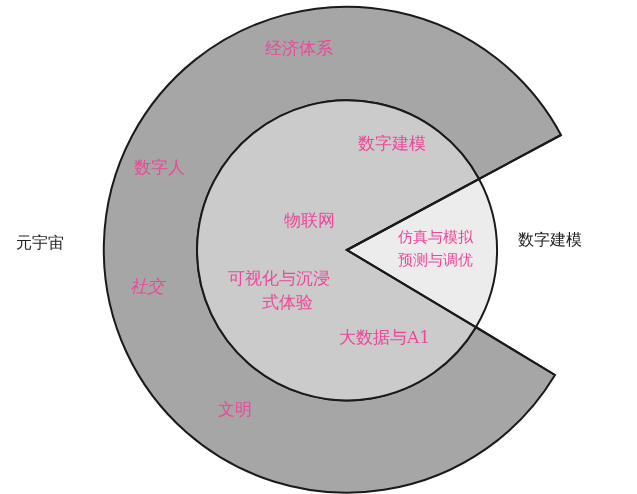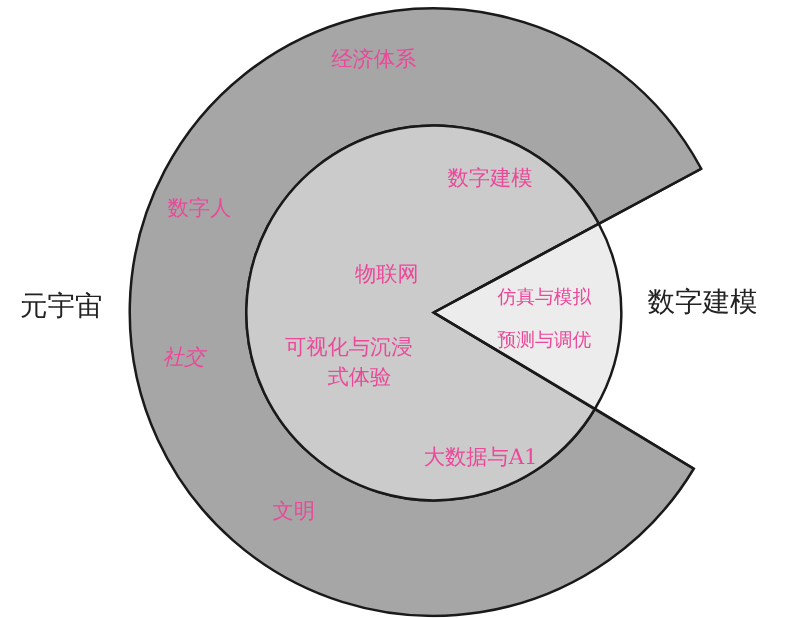--- a/index.html
+++ b/index.html
@@ -2,21 +2,21 @@
 <html><head>
   <meta charset="utf-8">
   <style>
     html, body { margin: 0; padding: 0; background: #ffffff; }
     body { width: 637px; height: 494px; position: relative; overflow: hidden;
            font-family: "DejaVu Serif", "Liberation Serif", serif; }
     #diagram { position: absolute; left: 0; top: 0; }
     .lbl { position: absolute; color: #ec4899; white-space: nowrap; line-height: 1.2; }
     .ring-lbl { font-size: 17px; }
     .core-lbl { font-size: 17px; text-align: center; }
-    .side-lbl { font-size: 22px; color: #222; }
+    .side-lbl { font-size: 16px; color: #222; }
     .wedge-lbl { font-size: 15px; text-align: center; line-height: 1.35; }
   </style>
 </head>
 <body>
 
 <svg id="diagram" width="637" height="494" viewBox="0 0 637 494" xmlns="http://www.w3.org/2000/svg">
 
   <path d="M 561 135 A 243 243 0 1 0 555 375 L 476 327 A 150 150 0 1 1 479 179 Z" fill="#a6a6a6" stroke="#1a1a1a" stroke-width="2" stroke-linejoin="miter"></path>
 
   <path d="M 347 250 L 479 179 A 150 150 0 1 0 476 327 Z" fill="#cbcbcb" stroke="#1a1a1a" stroke-width="2"></path>
@@ -32,16 +32,16 @@
 
 <div class="lbl ring-lbl" style="left:265px; top:38px;">经济体系</div>
 <div class="lbl ring-lbl" style="left:134px; top:157px;">数字人</div>
 <div class="lbl ring-lbl" style="left:130px; top:276px;font-style:italic;">社交</div>
 <div class="lbl ring-lbl" style="left:218px; top:399px;">文明</div>
 
 <div class="lbl core-lbl" style="left:358px; top:133px;text-align:right;">数字建模</div>
 <div class="lbl core-lbl" style="left:284px; top:210px;">物联网</div>
 <div class="lbl core-lbl" style="left:228px; top:268px;">可视化与沉浸</div>
 <div class="lbl core-lbl" style="left:262px; top:292px;">式体验</div>
-<div class="lbl core-lbl" style="left:339px; top:327px;margin-top:29px;">大数据与A1</div>
+<div class="lbl core-lbl" style="left:339px; top:327px;">大数据与A1</div>
 
 <div class="lbl wedge-lbl" style="left:398px; top:227px;">仿真与模拟</div>
-<div class="lbl wedge-lbl" style="left:398px; top:262px;">预测与调优</div>
+<div class="lbl wedge-lbl" style="left:398px; top:250px;">预测与调优</div>
 
 </body></html>

